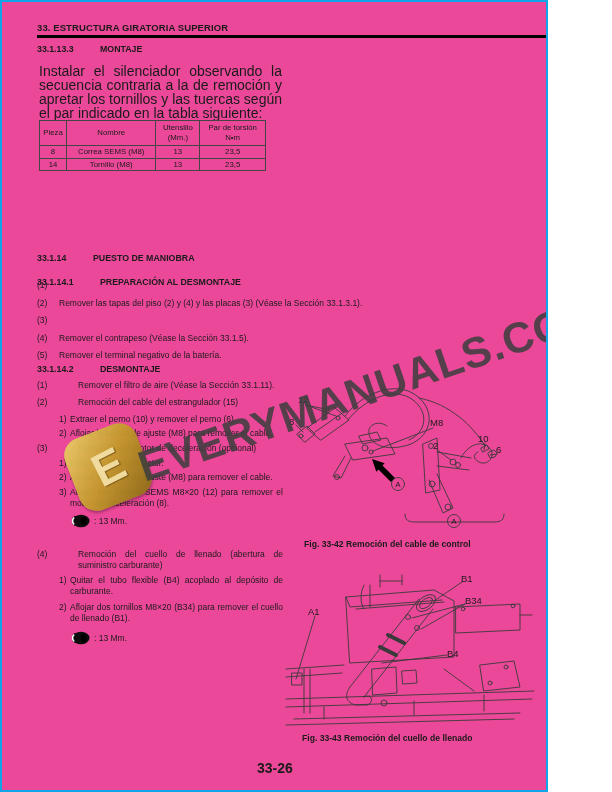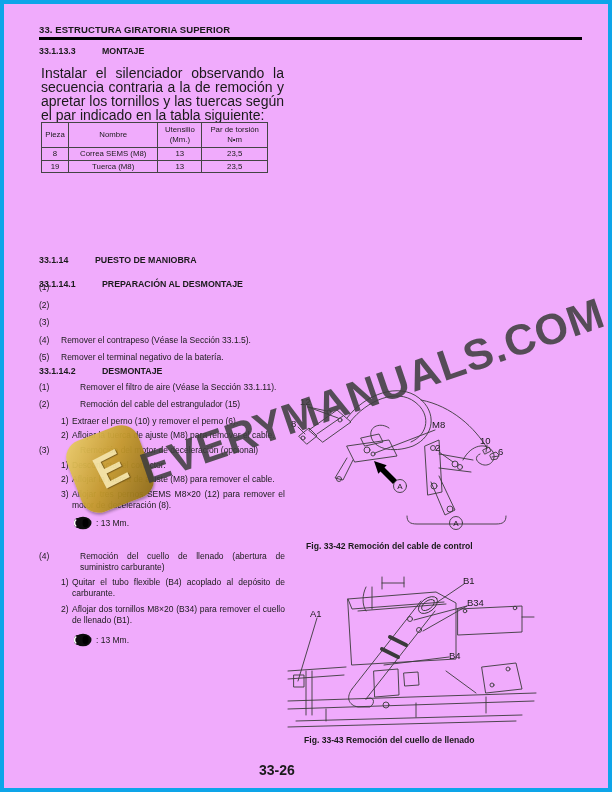--- a/index.html
+++ b/index.html
@@ -1,20 +1,20 @@
 <!DOCTYPE html>
 <html><head>
 <meta charset="utf-8">
 <style>
   * { margin:0; padding:0; box-sizing:border-box; }
   html,body { background:#fff; }
   body { font-family:"Liberation Sans", sans-serif; color:#1a1a1a; }
   #page {
-    position:relative; width:612px; height:792px; background:#f0abfc;
-    overflow:hidden; border:4px solid #0ea5e9;
+    position:relative; width:548px; height:792px; background:#ec4899;
+    overflow:hidden; border:2px solid #0ea5e9;
   }
   
   .hdr-title { position:absolute; left:35px; top:20px; font-size:9.5px; font-weight:bold; letter-spacing:.1px; }
   .hdr-rule  { position:absolute; left:35px; top:33px; width:543px; height:2.6px; background:#000; }
   
   .h2 { position:absolute; font-size:8.8px; font-weight:bold; white-space:nowrap; }
   .h2 .num { display:inline-block; min-width:48px; }
   .h2 .num-wide { display:inline-block; min-width:55px; }
   
   .intro { position:absolute; left:37px; top:62px; width:243px; font-size:14px; line-height:14px; text-align:justify; }
@@ -94,41 +94,42 @@
       <th>Utensilio (Mm.)</th>
       <th>Par de torsión N•m</th>
     </tr>
     <tr class="single">
       <td>8</td>
       <td>Correa SEMS (M8)</td>
       <td>13</td>
       <td>23,5</td>
     </tr>
     <tr class="single">
-      <td>19</td>
-      <td>Tuerca (M8)</td>
+      <td>14</td>
+      <td>Tornillo (M8)</td>
       <td>13</td>
       <td>23,5</td>
     </tr>
   </tbody>
     </table>
 
   <div class="h2" style="left:35px; top:251px;">
     <span class="num">33.1.14</span><span style="display:inline-block;width:8px;"></span><span>PUESTO DE MANIOBRA</span>
   </div>
   <div class="h2" style="left:35px; top:275px;">
     <span class="num-wide">33.1.14.1</span><span style="display:inline-block;width:8px;"></span><span>PREPARACIÓN AL DESMONTAJE</span>
   </div>
 
   <div class="prep-list">
     <div class="prep-item">
         <span class="no">(1)</span>
       </div>
     <div class="prep-item">
         <span class="no">(2)</span>
+        <span>Remover las tapas del piso (2) y (4) y las placas (3) (Véase la Sección 33.1.3.1).</span>
       </div>
     <div class="prep-item">
         <span class="no">(3)</span>
       </div>
     <div class="prep-item">
         <span class="no">(4)</span>
         <span>Remover el contrapeso (Véase la Sección 33.1.5).</span>
       </div>
     <div class="prep-item">
         <span class="no">(5)</span>

